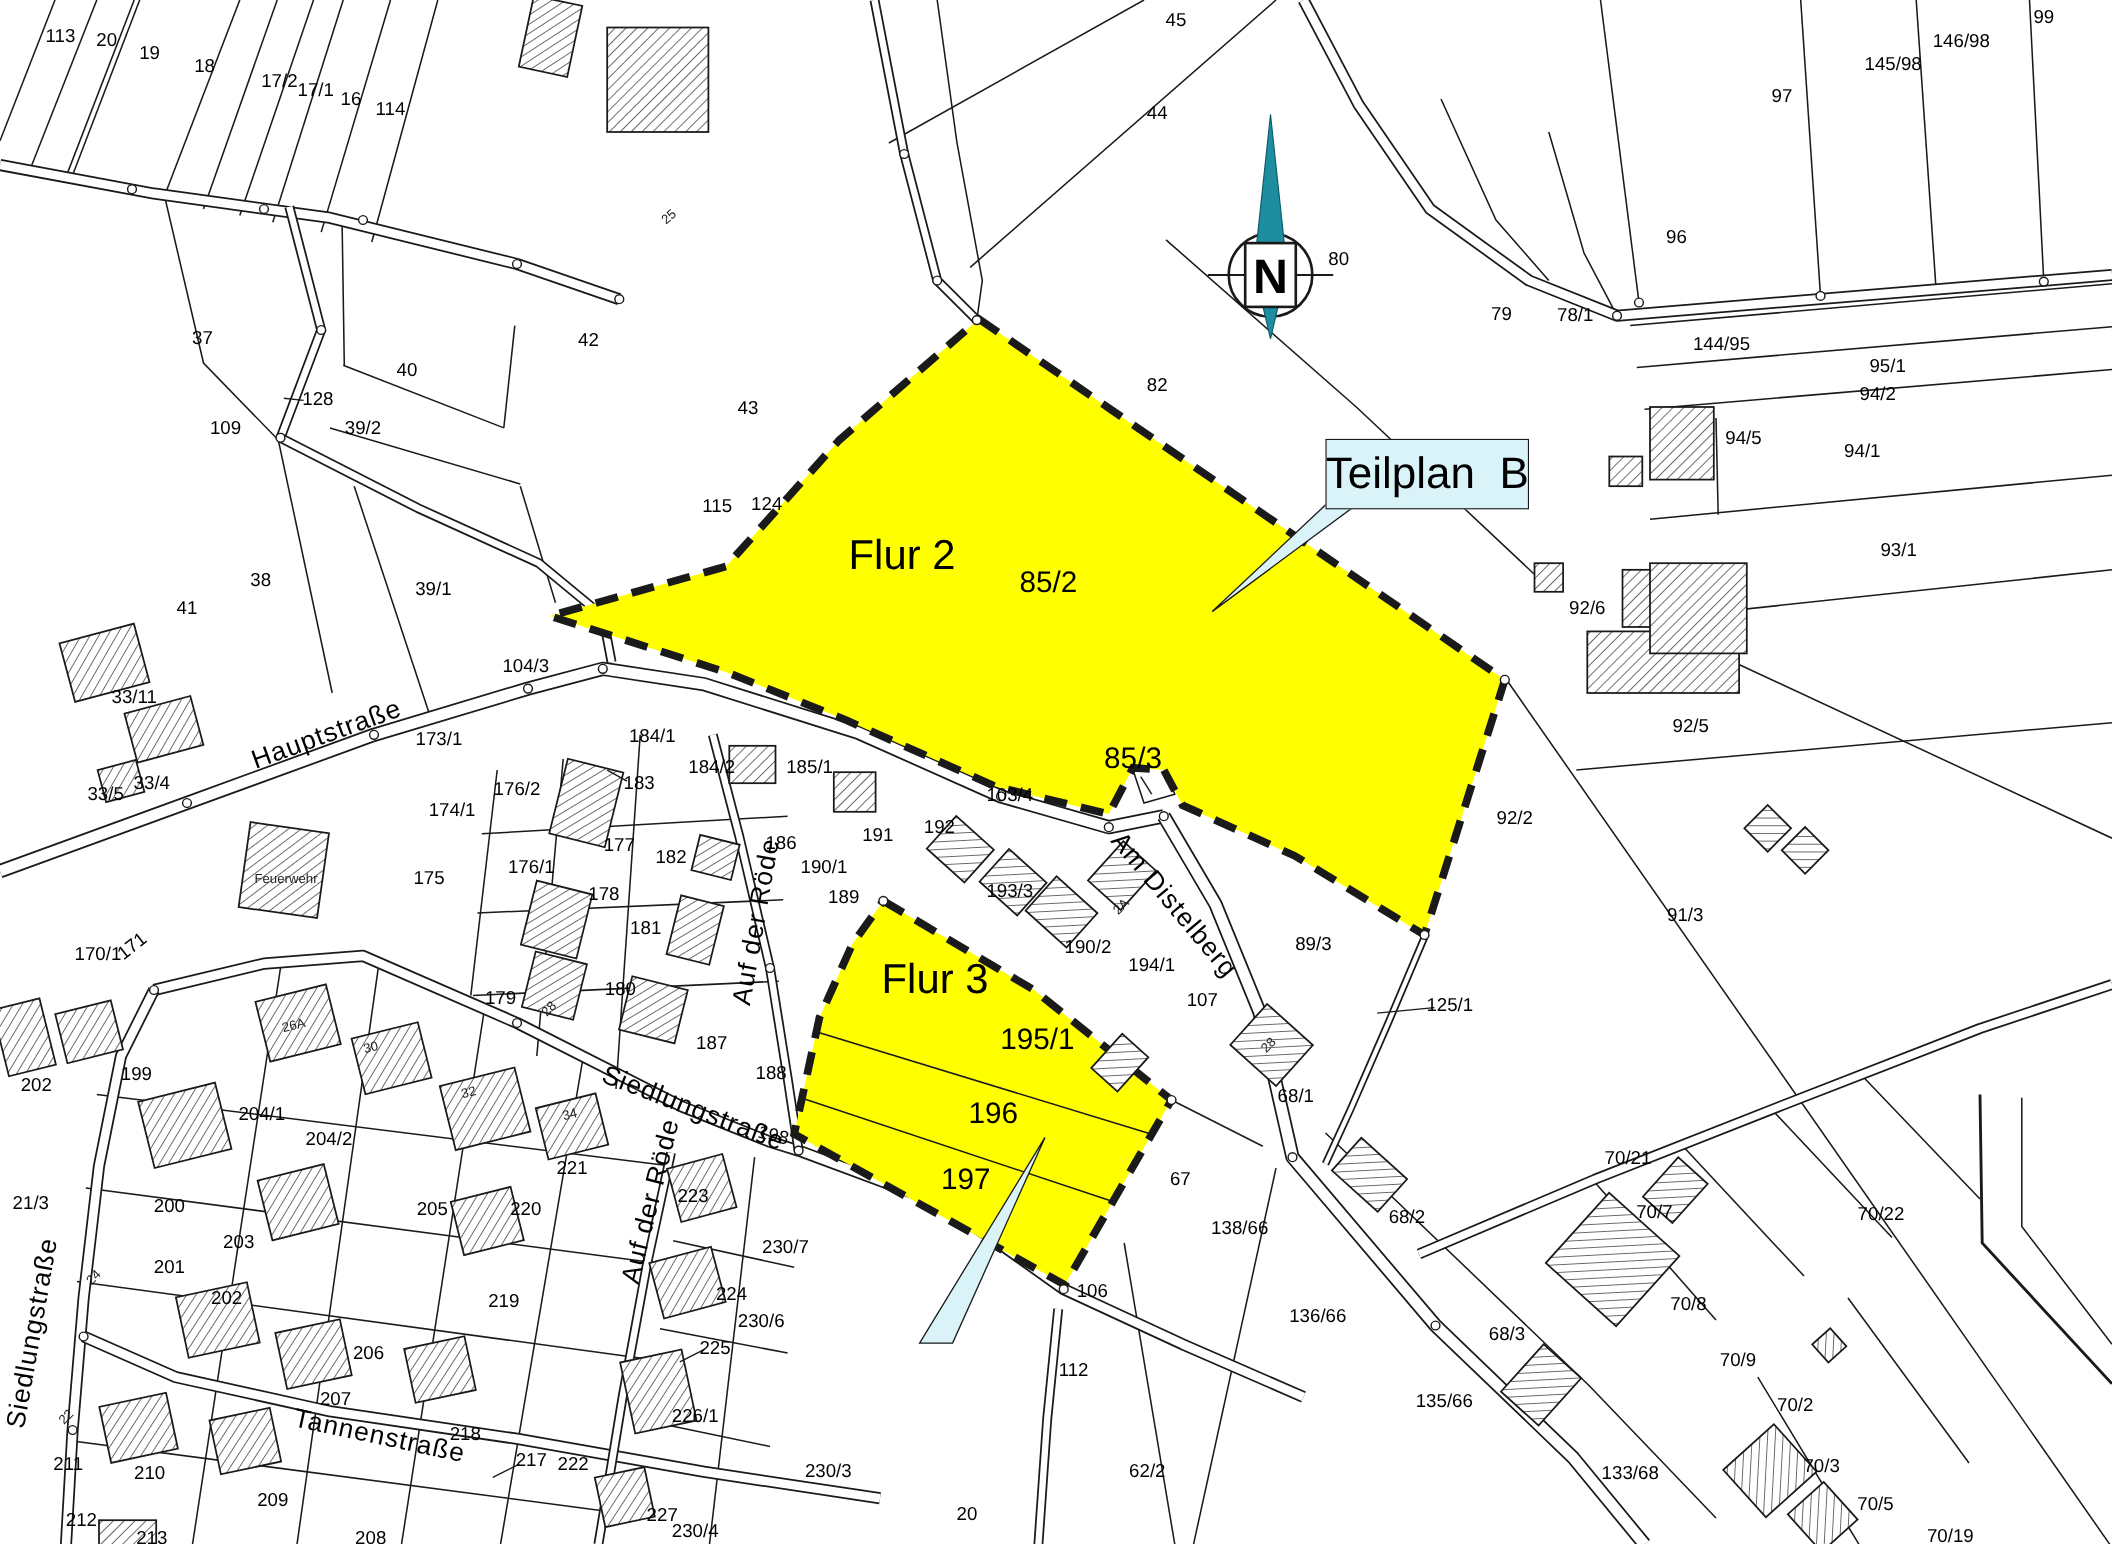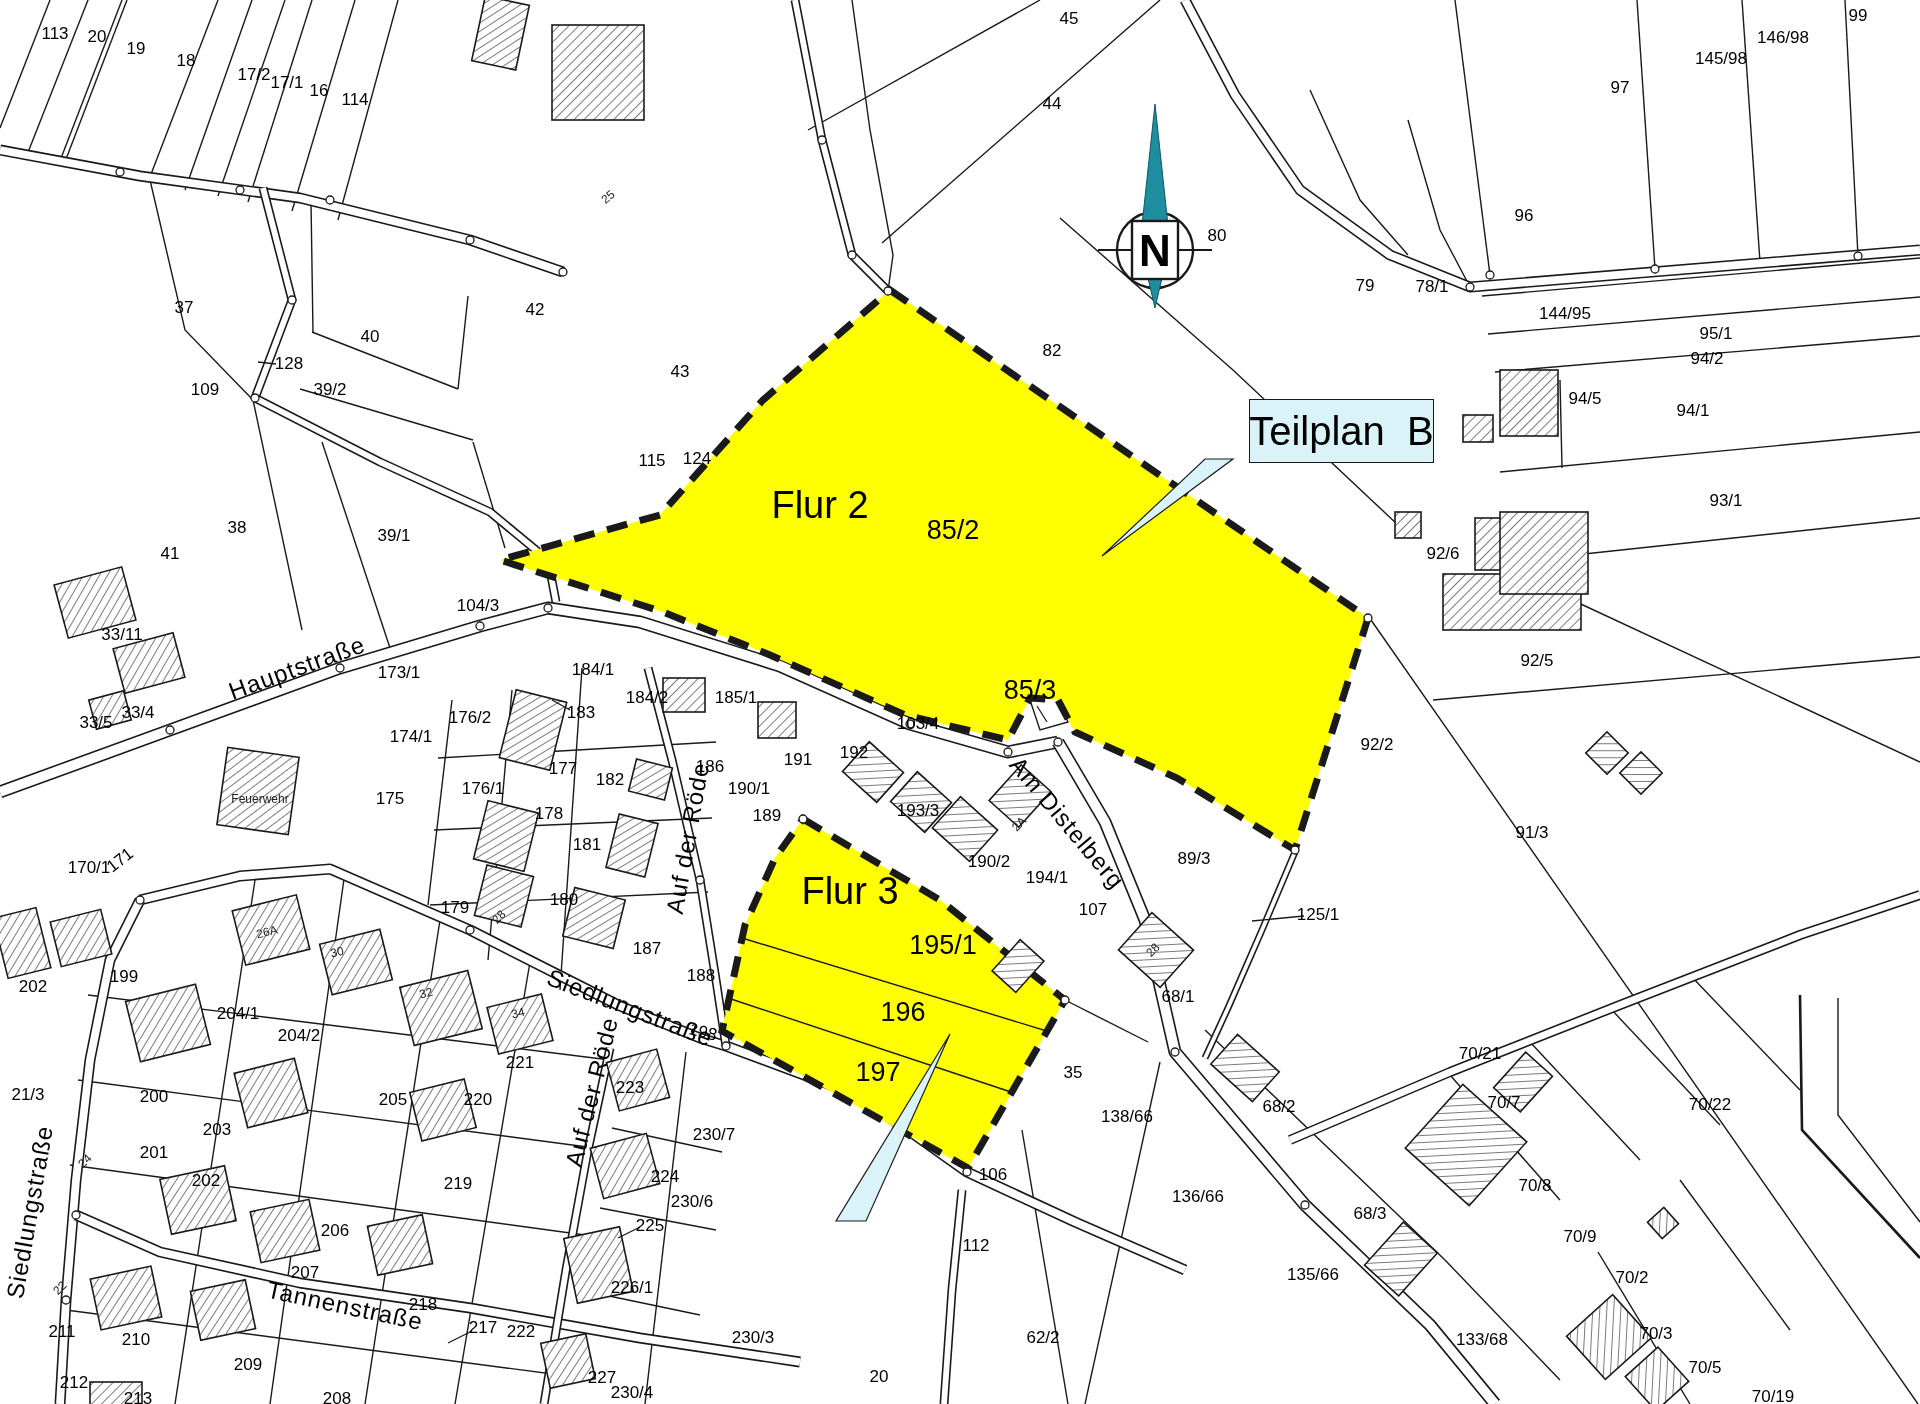--- a/index.html
+++ b/index.html
@@ -359,21 +359,21 @@
       <div class="lbl parcel" style="left: 248px; top: 1364px; transform: translate(-50%, -50%) rotate(0deg);">209</div>
       <div class="lbl parcel" style="left: 74px; top: 1382px; transform: translate(-50%, -50%) rotate(0deg);">212</div>
       <div class="lbl parcel" style="left: 138px; top: 1398px; transform: translate(-50%, -50%) rotate(0deg);">213</div>
       <div class="lbl parcel" style="left: 337px; top: 1398px; transform: translate(-50%, -50%) rotate(0deg);">208</div>
       <div class="lbl parcel" style="left: 703px; top: 1032px; transform: translate(-50%, -50%) rotate(14deg);">198</div>
       <div class="lbl parcel" style="left: 753px; top: 1337px; transform: translate(-50%, -50%) rotate(0deg);">230/3</div>
       <div class="lbl parcel" style="left: 879px; top: 1376px; transform: translate(-50%, -50%) rotate(0deg);">20</div>
       <div class="lbl parcel" style="left: 976px; top: 1245px; transform: translate(-50%, -50%) rotate(0deg);">112</div>
       <div class="lbl parcel" style="left: 1043px; top: 1337px; transform: translate(-50%, -50%) rotate(0deg);">62/2</div>
       <div class="lbl parcel" style="left: 993px; top: 1174px; transform: translate(-50%, -50%) rotate(0deg);">106</div>
-      <div class="lbl parcel" style="left: 1073px; top: 1072px; transform: translate(-50%, -50%) rotate(0deg);">35</div>
+      <div class="lbl parcel" style="left: 1073px; top: 1072px; transform: translate(-50%, -50%) rotate(0deg);">67</div>
       <div class="lbl parcel" style="left: 1127px; top: 1116px; transform: translate(-50%, -50%) rotate(0deg);">138/66</div>
       <div class="lbl parcel" style="left: 1198px; top: 1196px; transform: translate(-50%, -50%) rotate(0deg);">136/66</div>
       <div class="lbl parcel" style="left: 1279px; top: 1106px; transform: translate(-50%, -50%) rotate(0deg);">68/2</div>
       <div class="lbl parcel" style="left: 1370px; top: 1213px; transform: translate(-50%, -50%) rotate(0deg);">68/3</div>
       <div class="lbl parcel" style="left: 1313px; top: 1274px; transform: translate(-50%, -50%) rotate(0deg);">135/66</div>
       <div class="lbl parcel" style="left: 1482px; top: 1339px; transform: translate(-50%, -50%) rotate(0deg);">133/68</div>
       <div class="lbl parcel" style="left: 1178px; top: 996px; transform: translate(-50%, -50%) rotate(0deg);">68/1</div>
       <div class="lbl parcel" style="left: 1480px; top: 1053px; transform: translate(-50%, -50%) rotate(0deg);">70/21</div>
       <div class="lbl parcel" style="left: 1504px; top: 1102px; transform: translate(-50%, -50%) rotate(0deg);">70/7</div>
       <div class="lbl parcel" style="left: 1535px; top: 1185px; transform: translate(-50%, -50%) rotate(0deg);">70/8</div>
@@ -403,16 +403,16 @@
       <div class="lbl tiny" style="left: 337px; top: 952px; transform: translate(-50%, -50%) rotate(-14deg);">30</div>
       <div class="lbl tiny" style="left: 426px; top: 993px; transform: translate(-50%, -50%) rotate(-14deg);">32</div>
       <div class="lbl tiny" style="left: 518px; top: 1013px; transform: translate(-50%, -50%) rotate(-14deg);">34</div>
       <div class="lbl tiny" style="left: 499px; top: 917px; transform: translate(-50%, -50%) rotate(-45deg);">28</div>
       <div class="lbl tiny" style="left: 1019px; top: 824px; transform: translate(-50%, -50%) rotate(-45deg);">2A</div>
       <div class="lbl tiny" style="left: 85px; top: 1161px; transform: translate(-50%, -50%) rotate(-45deg);">24</div>
       <div class="lbl tiny" style="left: 1153px; top: 950px; transform: translate(-50%, -50%) rotate(-45deg);">28</div>
       <div class="lbl tiny" style="left: 60px; top: 1288px; transform: translate(-50%, -50%) rotate(-45deg);">22</div>
     </div>
 
-  <div class="callout" id="callout-b" style="left: 1205px; top: 399px; width: 183px; height: 62px; margin-left: 44px;">
+  <div class="callout" id="callout-b" style="left: 1205px; top: 399px; width: 183px; height: 62px;">
     <span>Teilplan  B</span>
   </div>
 </div>
 
 </body></html>

